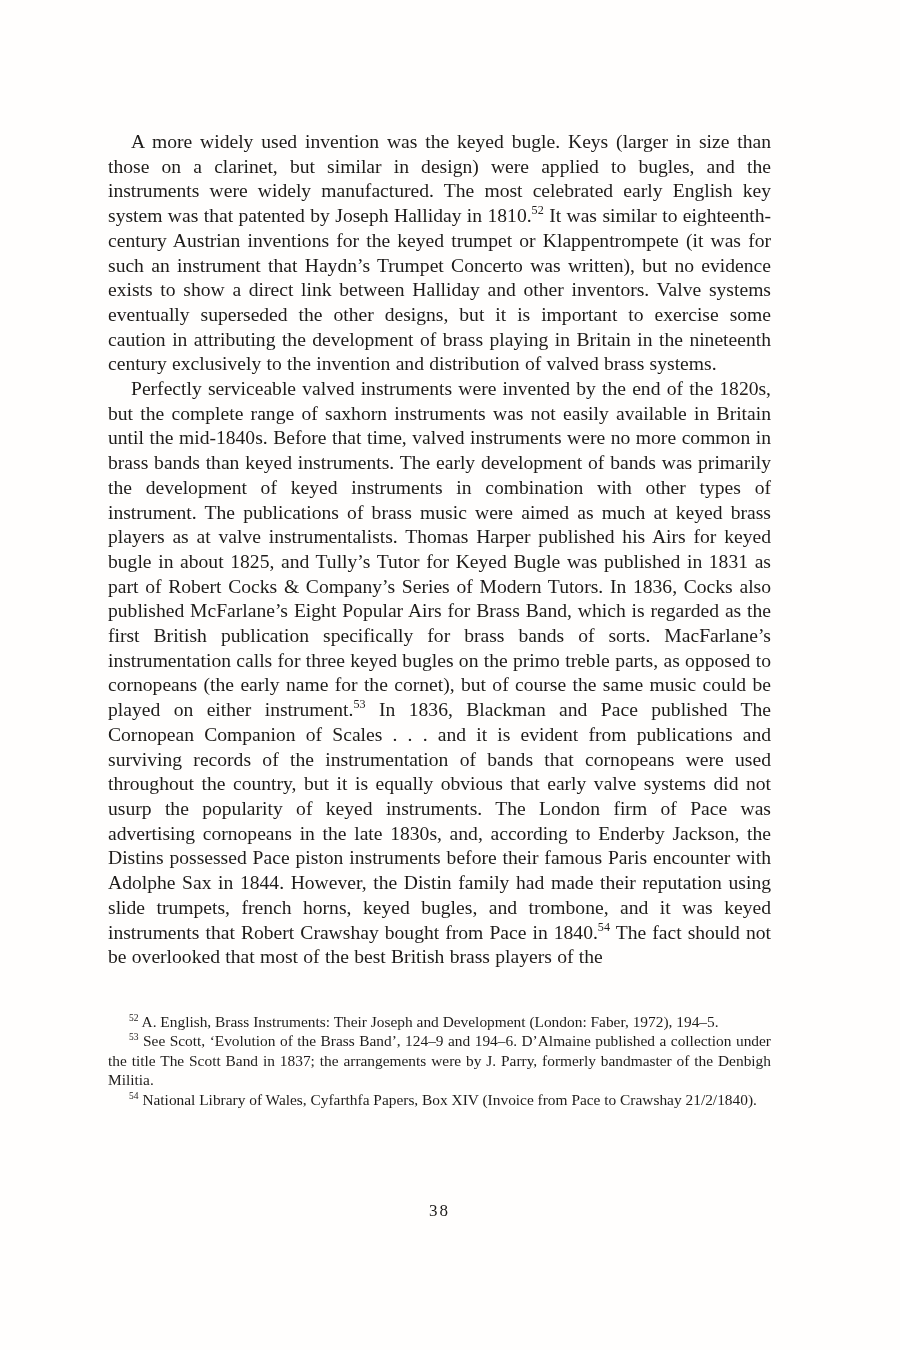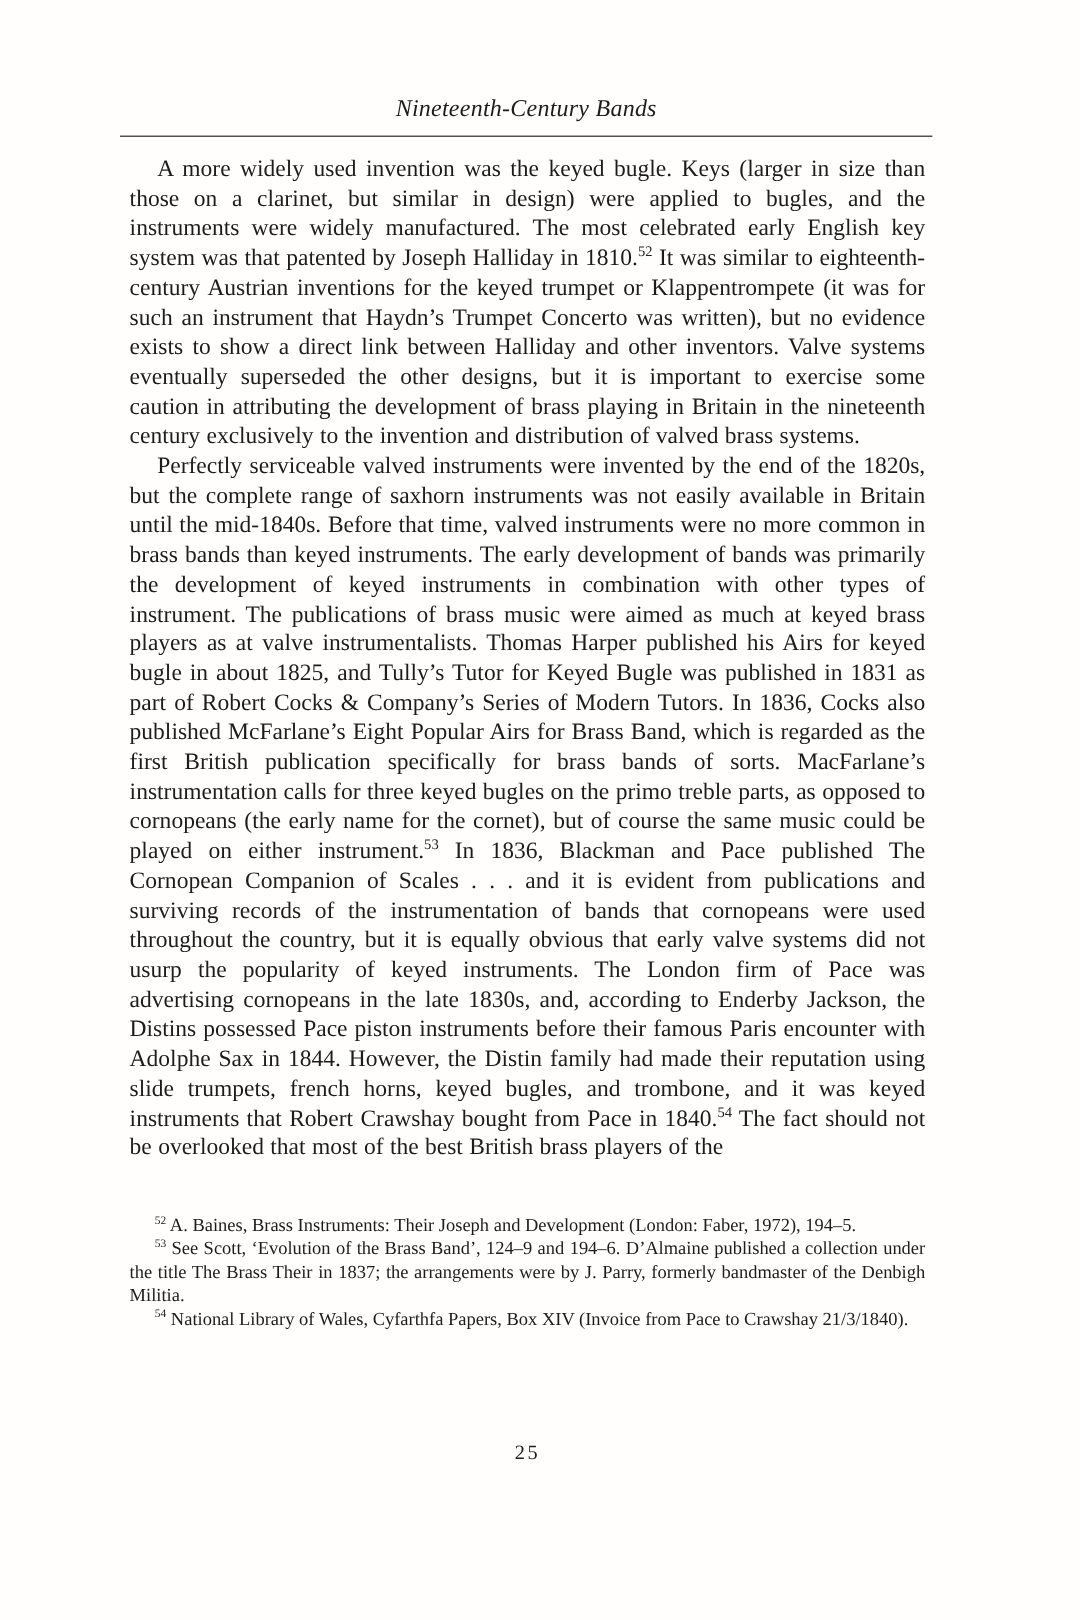--- a/index.html
+++ b/index.html
@@ -68,31 +68,30 @@
     text-align: center;
     font-size: 17px;
     letter-spacing: 2px;
   }
 </style>
 </head>
 <body>
 
 <div class="page">
 
-  <div class="running-head">Nineteenth-Century Bands</div>
 
   <div class="text-block">
 
     <p class="body-para"><span>A more widely used invention was the keyed bugle. Keys (larger in size than those on a clarinet, but similar in design) were applied to bugles, and the instruments were widely manufactured. The most celebrated early English key system was that patented by Joseph Halliday in 1810.</span><sup>52</sup><span> It was similar to eighteenth-century Austrian inventions for the keyed trumpet or </span><span class="it">Klappen­trompete</span><span> (it was for such an instrument that Haydn’s Trumpet Concerto was written), but no evidence exists to show a direct link between Halliday and other inventors. Valve systems eventually superseded the other designs, but it is important to exercise some caution in attributing the development of brass playing in Britain in the nineteenth century exclusively to the invention and distribution of valved brass systems.</span></p>
 
     <p class="body-para"><span>Perfectly serviceable valved instruments were invented by the end of the 1820s, but the complete range of saxhorn instruments was not easily available in Britain until the mid-1840s. Before that time, valved instruments were no more common in brass bands than keyed instruments. The early development of bands was primarily the development of keyed instruments in combina­tion with other types of instrument. The publications of brass music were aimed as much at keyed brass players as at valve instrumentalists. Thomas Harper published his </span><span class="it">Airs</span><span> for keyed bugle in about 1825, and Tully’s </span><span class="it">Tutor for Keyed Bugle</span><span> was published in 1831 as part of Robert Cocks &amp; Company’s Series of Modern Tutors. In 1836, Cocks also published McFarlane’s </span><span class="it">Eight Popular Airs for Brass Band</span><span>, which is regarded as the first British publication specifically for brass bands of sorts. MacFarlane’s instrumentation calls for three keyed bugles on the </span><span class="it">primo</span><span> treble parts, as opposed to cornopeans (the early name for the cornet), but of course the same music could be played on either instrument.</span><sup>53</sup><span> In 1836, Blackman and Pace published </span><span class="it">The Cornopean Companion of Scales</span><span> . . . and it is evident from publications and surviving records of the instrumentation of bands that cornopeans were used through­out the country, but it is equally obvious that early valve systems did not usurp the popularity of keyed instruments. The London firm of Pace was advertising cornopeans in the late 1830s, and, according to Enderby Jackson, the Distins possessed Pace piston instruments before their famous Paris encounter with Adolphe Sax in 1844. However, the Distin family had made their reputation using slide trumpets, french horns, keyed bugles, and trombone, and it was keyed instruments that Robert Crawshay bought from Pace in 1840.</span><sup>54</sup><span> The fact should not be overlooked that most of the best British brass players of the</span></p>
 
     <div class="footnotes">
-      <p class="footnote"><sup>52</sup><span> A. Baines, </span><span class="it">Brass Instruments: Their Joseph and Development</span><span> (London: Faber, 1972), 194–5.</span></p>
-      <p class="footnote"><sup>53</sup><span> See Scott, ‘Evolution of the Brass Band’, 124–9 and 194–6. D’Almaine published a collection under the title </span><span class="it">The Brass Their</span><span> in 1837; the arrangements were by J. Parry, formerly bandmaster of the Denbigh Militia.</span></p>
-      <p class="footnote"><sup>54</sup><span> National Library of Wales, Cyfarthfa Papers, Box XIV (Invoice from Pace to Crawshay 21/3/1840).</span></p>
+      <p class="footnote"><sup>52</sup><span> A. English, </span><span class="it">Brass Instruments: Their Joseph and Development</span><span> (London: Faber, 1972), 194–5.</span></p>
+      <p class="footnote"><sup>53</sup><span> See Scott, ‘Evolution of the Brass Band’, 124–9 and 194–6. D’Almaine published a collection under the title </span><span class="it">The Scott Band</span><span> in 1837; the arrangements were by J. Parry, formerly bandmaster of the Denbigh Militia.</span></p>
+      <p class="footnote"><sup>54</sup><span> National Library of Wales, Cyfarthfa Papers, Box XIV (Invoice from Pace to Crawshay 21/2/1840).</span></p>
     </div>
 
   </div>
 
-  <div class="page-number">25</div>
+  <div class="page-number">38</div>
 
 </div>
 
 </body></html>

